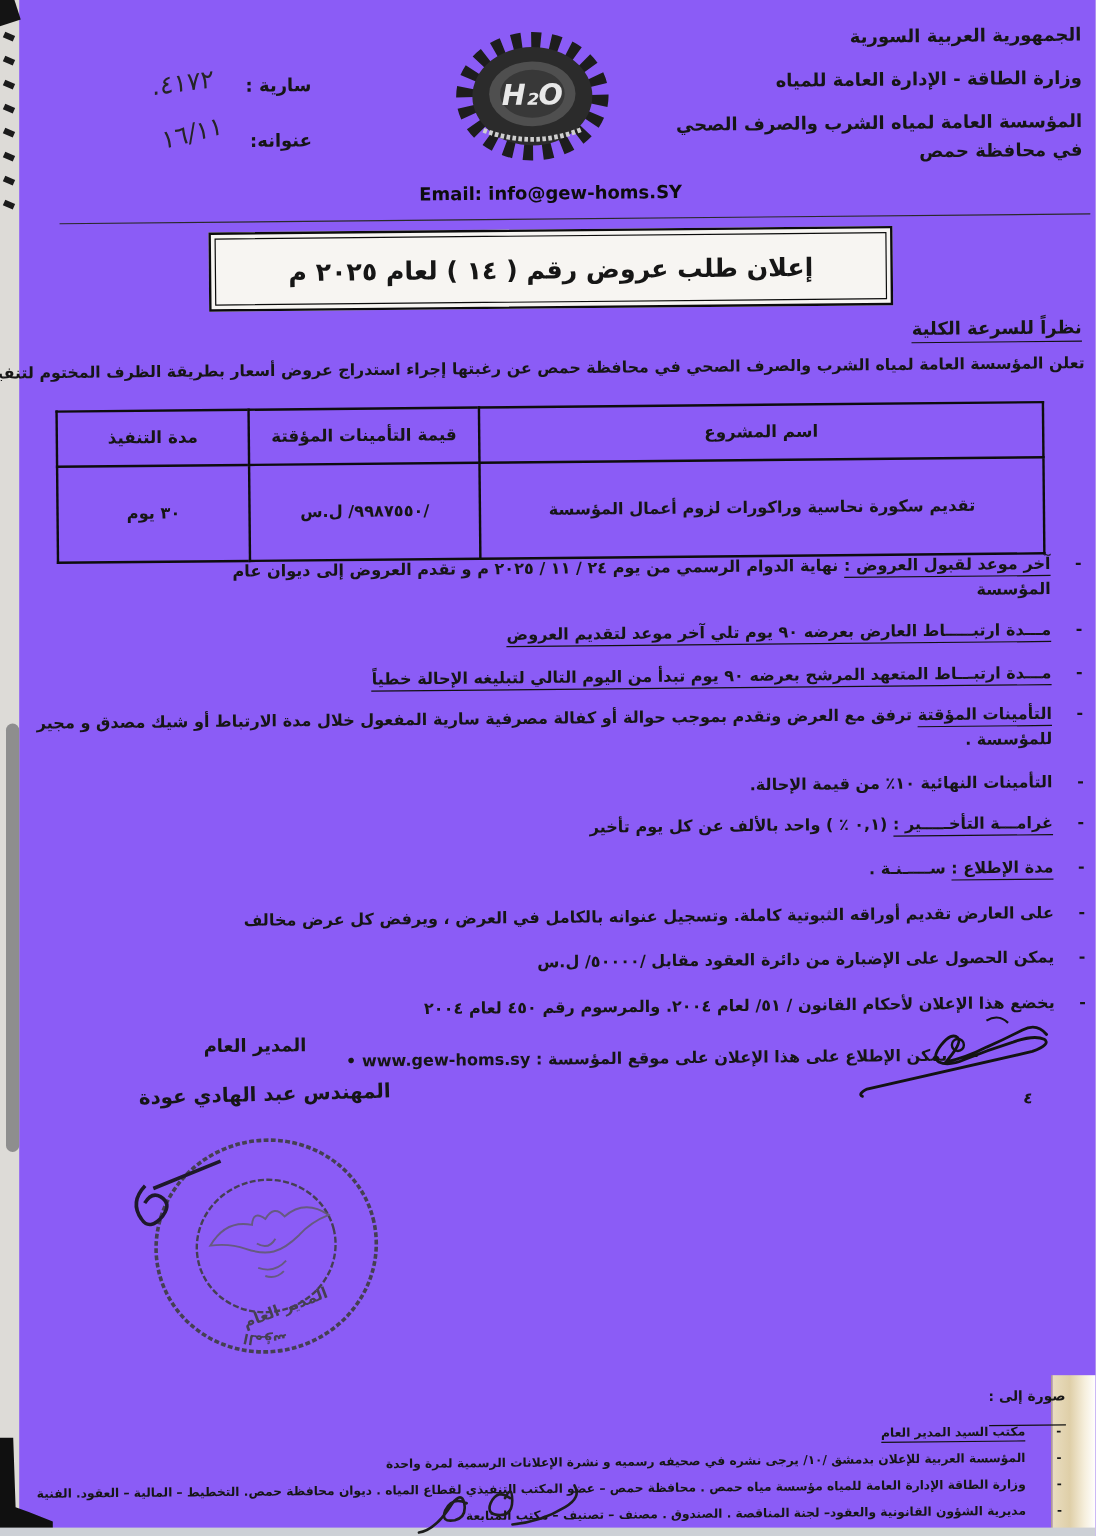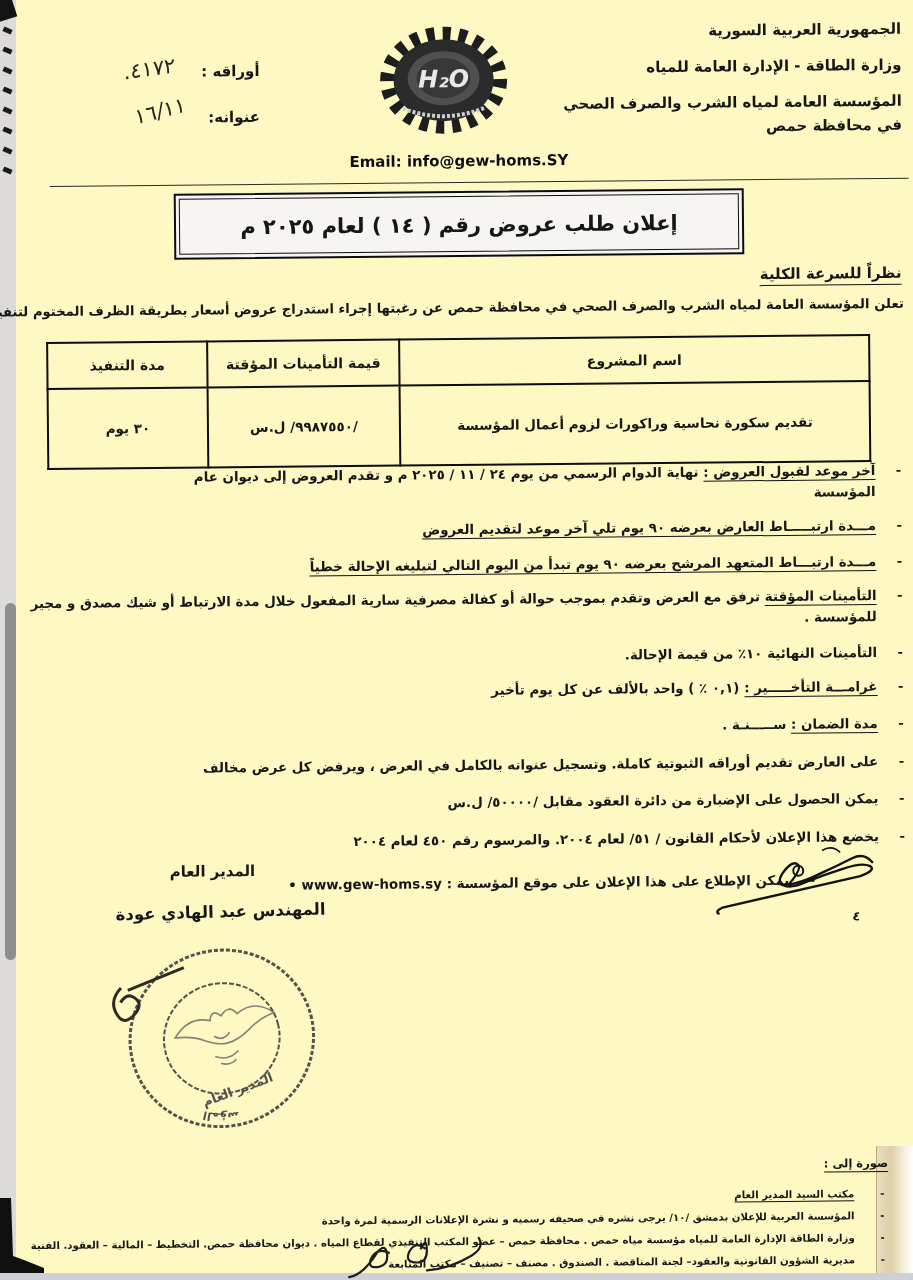--- a/index.html
+++ b/index.html
@@ -4,21 +4,21 @@
 <style>
   html,body{margin:0;padding:0;}
   body{
     width:913px;height:1280px;overflow:hidden;position:relative;
     background:#e9e7e4;
     font-family:"DejaVu Sans",sans-serif;
     color:#161616;
   }
   .page{
     position:absolute;inset:0;
-    background:#fef9c3;
+    background:#8b5cf6;
   }
   .content{
     position:absolute;left:14px;top:0;right:0;height:100%;
     transform:rotate(-0.55deg);
     direction:rtl;
   }
   
   .edge-left{position:absolute;left:0;top:0;width:16px;height:100%;background:#dddbd7;}
   .dash-col{position:absolute;left:3px;top:8px;width:12px;height:220px;}
   .dash-col i{display:block;width:9px;height:5px;background:#1b1b1b;margin:0 0 15px 0;transform:rotate(24deg);}
@@ -77,21 +77,21 @@
   .bullet:nth-child(11) .dash{right:92px;}
 
   
   .sig-title{position:absolute;top:860px;right:660px;font-size:15px;font-weight:bold;}
   .sig-name{position:absolute;top:900px;right:590px;font-size:16.5px;font-weight:bold;transform:rotate(-1deg);}
   .sig-scribble{position:absolute;top:848px;right:28px;width:185px;height:72px;}
   .tiny-mark{position:absolute;top:912px;right:55px;font-size:13px;font-weight:bold;transform:rotate(8deg);}
   .stamp{position:absolute;top:936px;right:580px;width:230px;height:200px;opacity:.88;}
 
   
-  .copyto{position:absolute;top:1160px;right:30px;font-size:11.5px;font-weight:bold;border-bottom:1.4px solid #111;padding-bottom:1px;}
+  .copyto{position:absolute;top:1160px;right:30px;font-size:11.5px;font-weight:bold;border-bottom:1.4px solid #111;padding-bottom:17px;}
   .flist{position:absolute;top:1188px;right:30px;left:30px;font-size:10.2px;font-weight:bold;line-height:20px;}
   .fitem{position:relative;padding-right:34px;margin-bottom:2px;text-align:right;white-space:nowrap;}
   .fitem .dash{position:absolute;right:4px;top:0;}
   .fitem:first-child .ftxt{border-bottom:1.2px solid #111;padding-bottom:1px;}
   .foot-scribble{position:absolute;top:1228px;right:430px;width:160px;height:52px;}
 </style>
 </head>
 <body>
 
 <div class="page">
@@ -129,21 +129,21 @@
       <ellipse cx="89" cy="58" rx="56" ry="46" fill="none" stroke="#1d1d1d" stroke-width="15" stroke-dasharray="8 8"></ellipse>
       <ellipse cx="89" cy="58" rx="50" ry="41" fill="#2b2b2b"></ellipse>
       <ellipse cx="89" cy="56" rx="36" ry="27" fill="#4f4f4f"></ellipse>
       <ellipse cx="89" cy="56" rx="27" ry="20" fill="#383838"></ellipse>
       <text x="89" y="65" text-anchor="middle" font-size="24" font-style="italic" font-weight="bold" fill="#e8e8e8" font-family="DejaVu Sans,sans-serif">H₂O</text>
       <path d="M48,86 q41,16 82,0" stroke="#cfcfcf" stroke-width="4" fill="none" stroke-dasharray="3 2"></path>
     </svg>
 
     <div class="hdr-left">
       <div class="lbl-row">
-        <span class="lbl">أوراقه :</span>
+        <span class="lbl">سارية :</span>
         <span class="hand hand-num">٤١٧٢.</span>
       </div>
       <div class="lbl-row">
         <span class="lbl">عنوانه:</span>
         <span class="hand hand-date">١٦/١١</span>
       </div>
     </div>
 
     <div class="email">Email: info@gew-homs.SY</div>
     <div class="hr1"></div>
@@ -179,21 +179,21 @@
         </tbody>
     </table>
 
     <div class="bullets" id="bullets">
         <div class="bullet"><span class="dash">-</span><span class="u">آخر موعد لقبول العروض :</span> نهاية الدوام الرسمي من يوم ٢٤ / ١١ / ٢٠٢٥ م و تقدم العروض إلى ديوان عام المؤسسة</div>
         <div class="bullet"><span class="dash">-</span><span class="u">مـــدة ارتبـــــاط العارض بعرضه ٩٠ يوم تلي آخر موعد لتقديم العروض</span></div>
         <div class="bullet"><span class="dash">-</span><span class="u">مـــدة ارتبـــاط المتعهد المرشح  بعرضه ٩٠ يوم تبدأ من اليوم التالي لتبليغه الإحالة خطياً</span></div>
         <div class="bullet"><span class="dash">-</span><span class="u">التأمينات المؤقتة</span>  ترفق مع العرض وتقدم بموجب حوالة أو كفالة مصرفية سارية المفعول  خلال مدة الارتباط أو شيك مصدق و مجير للمؤسسة .</div>
         <div class="bullet"><span class="dash">-</span>التأمينات النهائية ١٠٪ من قيمة الإحالة.</div>
         <div class="bullet"><span class="dash">-</span><span class="u">غرامـــة التأخـــــير :</span>  (٠,١ ٪ ) واحد بالألف عن كل يوم تأخير</div>
-        <div class="bullet"><span class="dash">-</span><span class="u">مدة الضمان :</span> ســـــنـة .</div>
+        <div class="bullet"><span class="dash">-</span><span class="u">مدة الإطلاع :</span> ســـــنـة .</div>
         <div class="bullet"><span class="dash">-</span>على العارض تقديم أوراقه الثبوتية كاملة. وتسجيل عنوانه بالكامل في العرض ،  ويرفض كل عرض مخالف</div>
         <div class="bullet"><span class="dash">-</span>يمكن الحصول على الإضبارة  من دائرة العقود مقابل /٥٠٠٠٠/ ل.س</div>
         <div class="bullet"><span class="dash">-</span>يخضع هذا الإعلان لأحكام القانون / ٥١/ لعام ٢٠٠٤.  والمرسوم رقم ٤٥٠ لعام ٢٠٠٤</div>
         <div class="bullet"><span class="dash">-</span>يمكن الإطلاع على هذا الإعلان على موقع المؤسسة : www.gew-homs.sy •</div>
       </div>
 
     <div class="sig-title">المدير العام</div>
     <div class="sig-name">المهندس عبد الهادي عودة</div>
     <div class="tiny-mark">٤</div>
 

